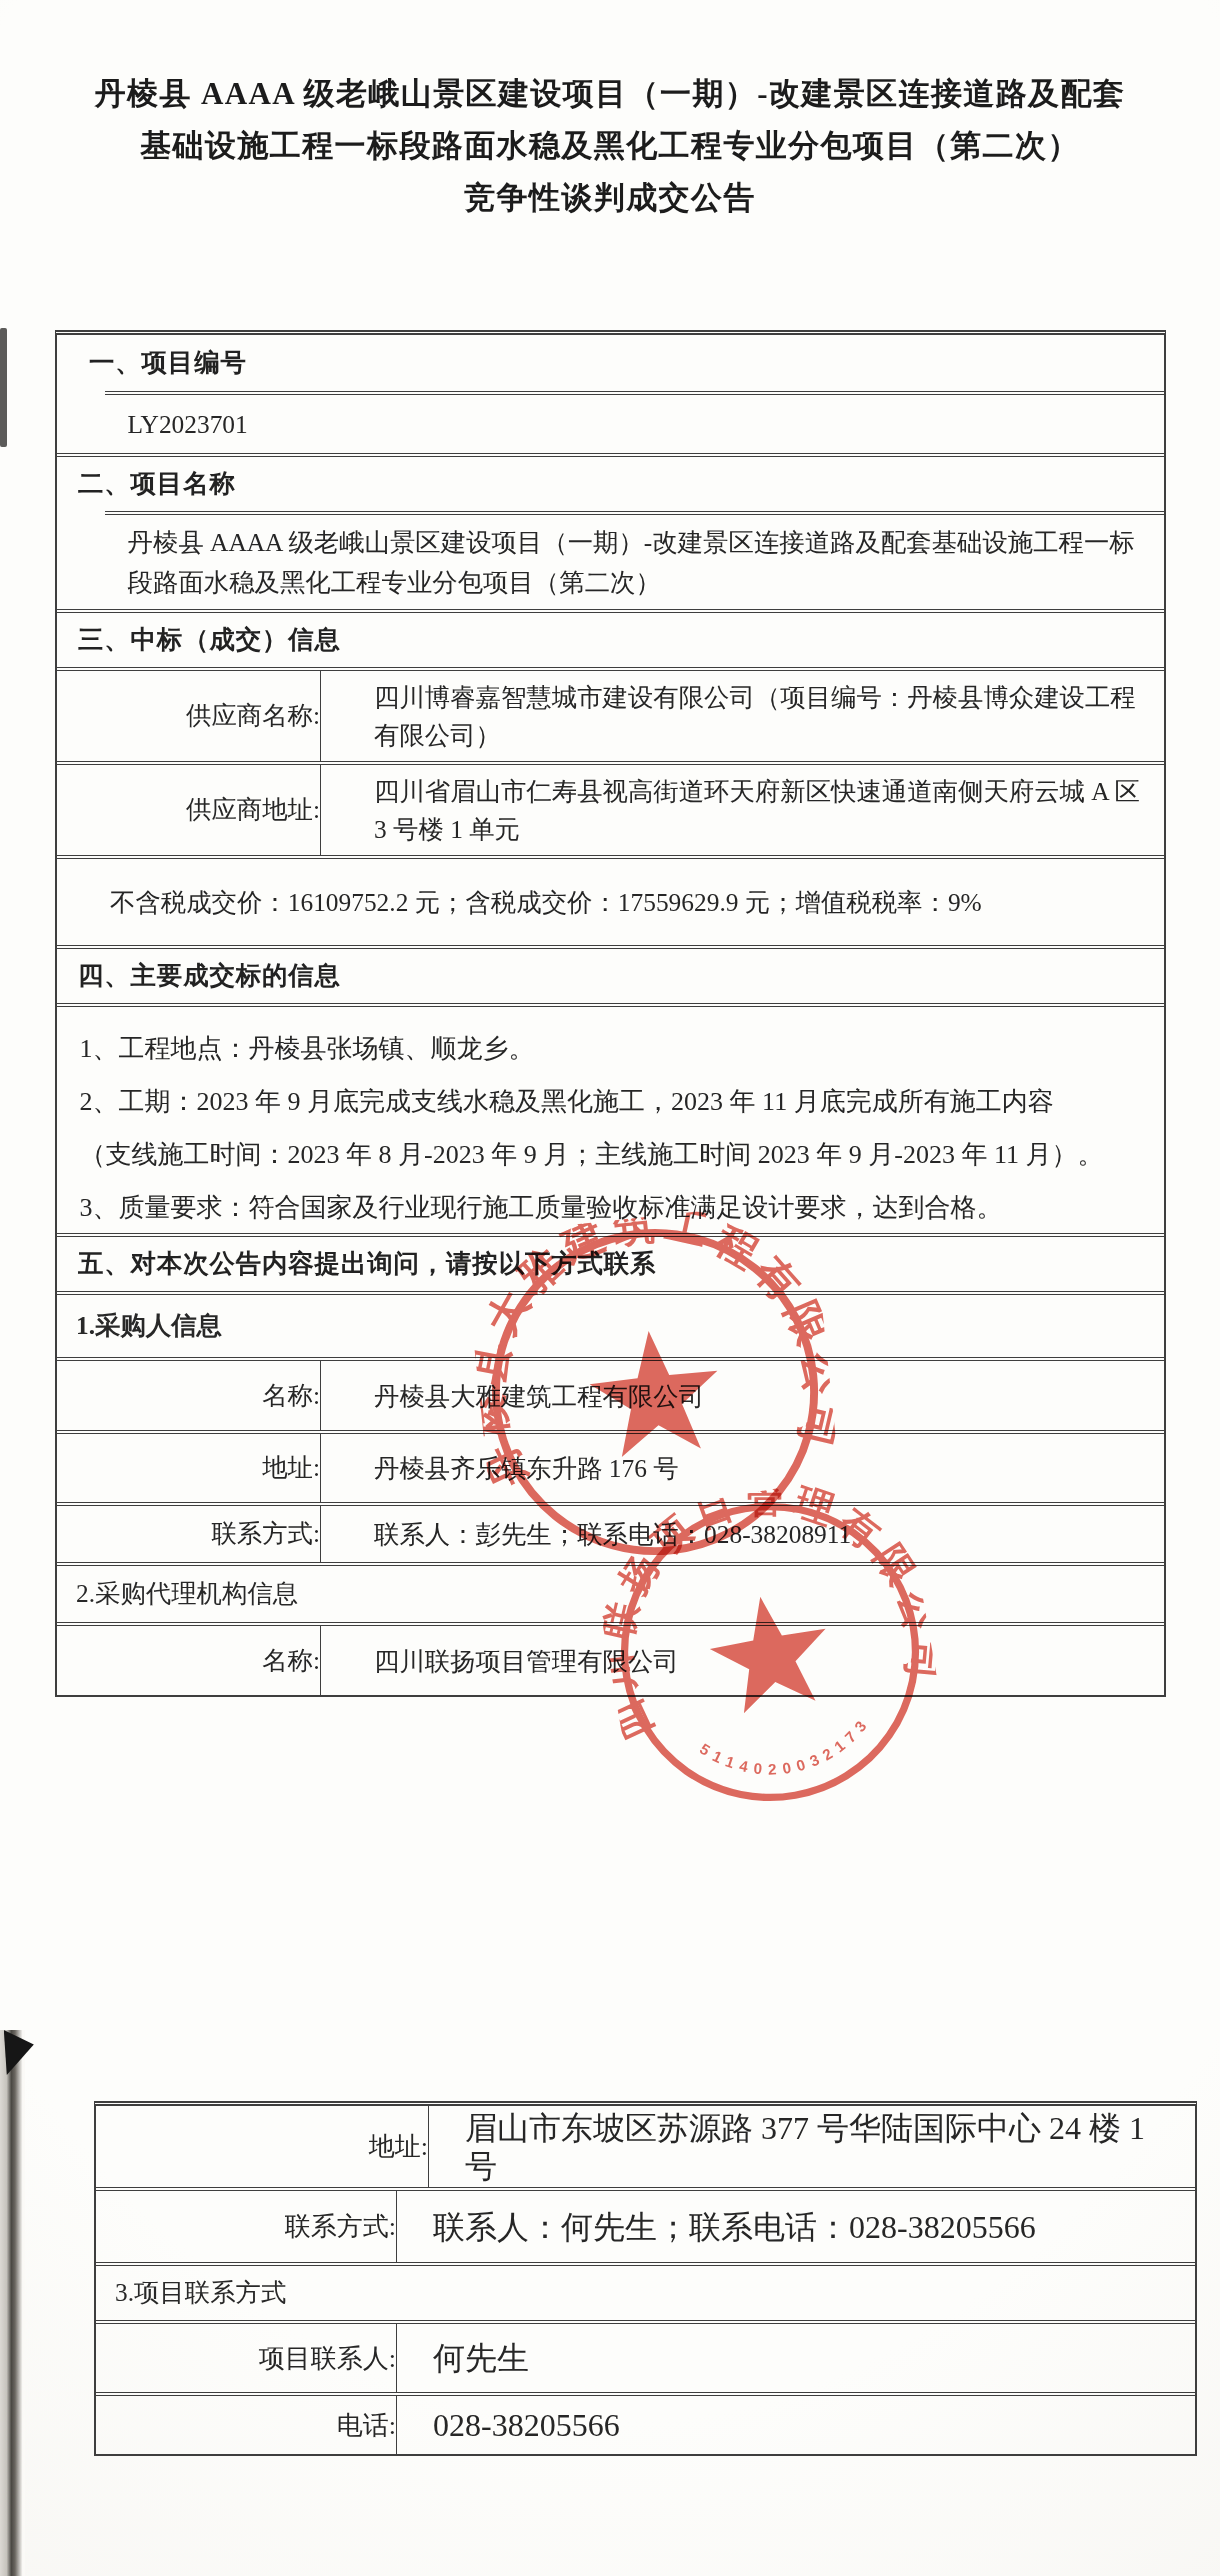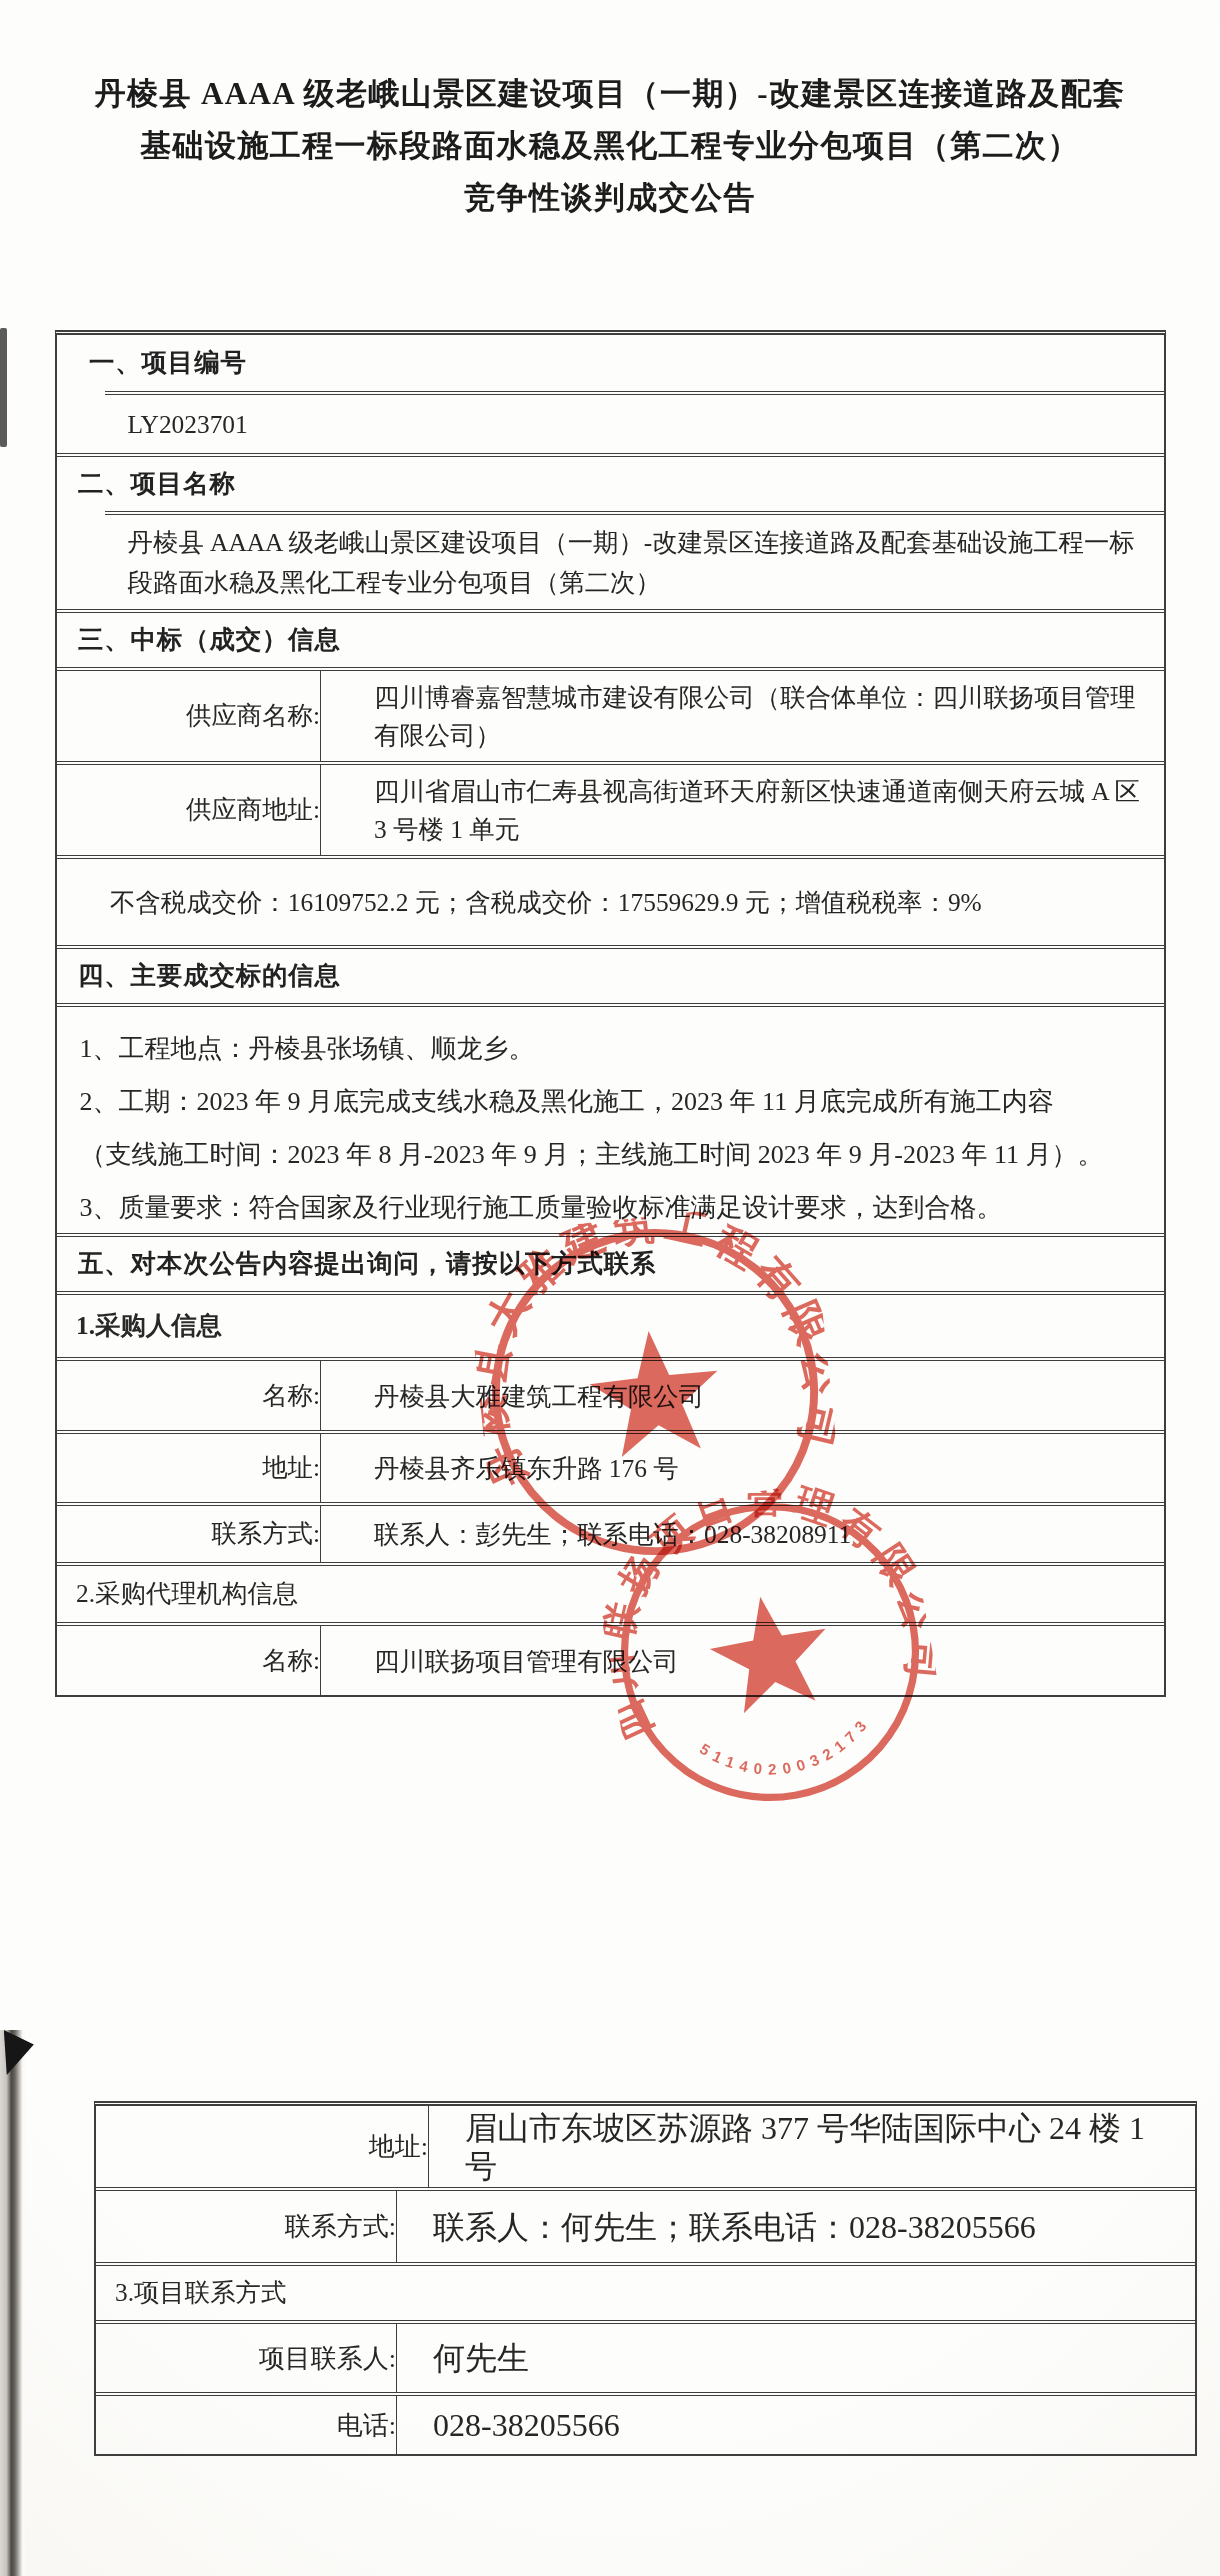--- a/index.html
+++ b/index.html
@@ -79,21 +79,21 @@
 
     <div class="t-row sec" style="height:58px;text-align:center;">
       <span>三、中标（成交）信息</span>
     </div>
 
     <div class="t-row" style="height:94px;">
       <div class="lab">
         <span>供应商名称:</span>
       </div>
       <div class="cellv">
-        <span>四川博睿嘉智慧城市建设有限公司（联合体单位：四川联扬项目管理有限公司）</span>
+        <span>四川博睿嘉智慧城市建设有限公司（项目编号：丹棱县博众建设工程有限公司）</span>
       </div>
     </div>
 
     <div class="t-row" style="height:94px;">
       <div class="lab">
         <span>供应商地址:</span>
       </div>
       <div class="cellv">
         <span>四川省眉山市仁寿县视高街道环天府新区快速通道南侧天府云城 A 区 3 号楼 1 单元</span>
       </div>

